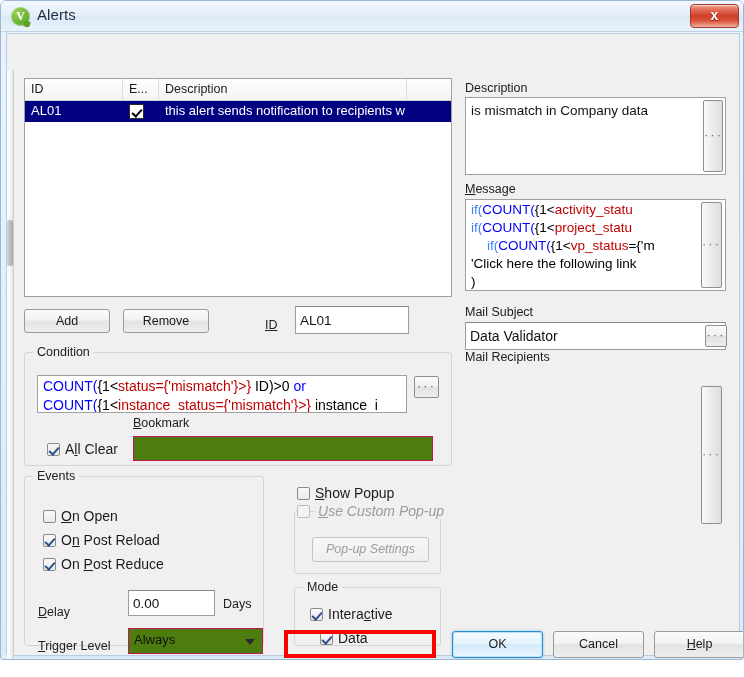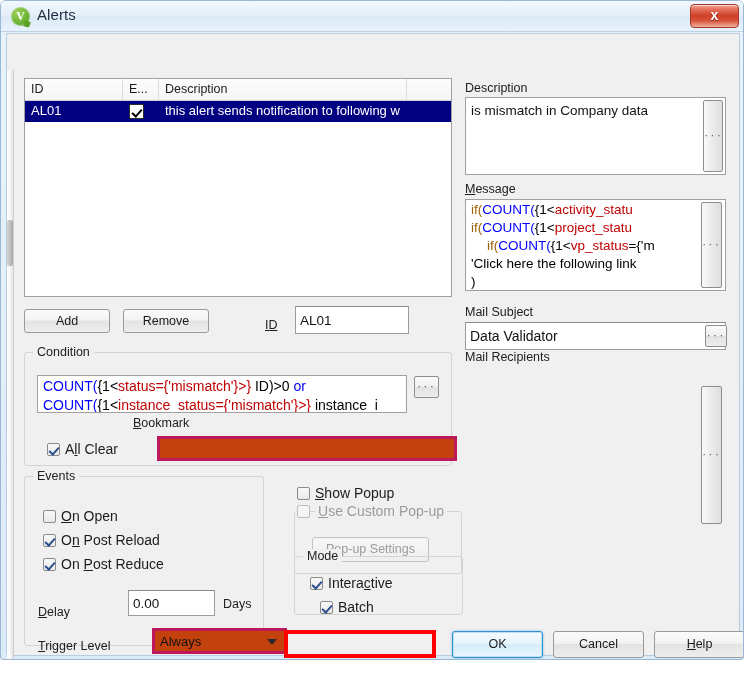--- a/index.html
+++ b/index.html
@@ -216,27 +216,26 @@
   }
   .cb.dis { border-color: #bdbdbd; background: #f4f4f4; }
   .cbl { position: absolute; font-size: 14px; color: #1c1c1c; white-space: nowrap; }
   .cbl.dis { color: #9b9b9b; }
   .cbl u { text-decoration: underline; }
 
   
   .combo {
     position: absolute;
     box-sizing: border-box;
-    background: #c2410c;
-    border: 3px solid #be185d;
+    background: #4d7c0f;
+    border: 1px solid #be185d;
     font-size: 13px; color: #111111;
     padding: 3px 22px 0 5px;
     overflow: hidden; white-space: nowrap;
     cursor: pointer;
-    margin-left: 24px;
   }
   .combo .arrow {
     position: absolute; right: 7px; top: 50%;
     margin-top: -2px;
     width: 0; height: 0;
     border-left: 5px solid transparent;
     border-right: 5px solid transparent;
     border-top: 6px solid #2a2a2a;
   }
 
@@ -293,21 +292,21 @@
     position: absolute; left: 4px; top: 2px;
     width: 4px; height: 8px;
     border: solid #000000;
     border-width: 0 2px 2px 0;
     transform: rotate(42deg);
   }
 
   
   .expr { font-family: "Liberation Sans", sans-serif; }
   .ex-fn   { color: #0000ff; }
-  .ex-kw   { color: #a16207; }
+  .ex-kw   { color: #3b82f6; }
   .ex-field{ color: #c00000; }
   .ex-plain{ color: #000000; }
 
   #cond-editor .l1, #cond-editor .l2 {
     position: absolute; left: 5px; right: 28px;
     font-size: 14px; white-space: nowrap; overflow: hidden;
   }
   #cond-editor .l1 { top: 2px; }
   #cond-editor .l2 { top: 21px; }
 
@@ -346,21 +345,21 @@
     <div id="listview">
       <div id="lv-head">
         <div class="lv-th" style="left:0;width:98px;">ID</div>
         <div class="lv-th" style="left:98px;width:36px;">E...</div>
         <div class="lv-th" style="left:134px;width:248px;">Description</div>
         <div class="lv-th" style="left:382px;width:44px;border-right:none;"></div>
       </div>
       <div id="lv-row">
         <div class="lv-td" style="left:0;width:98px;">AL01</div>
         <div id="row-checkbox"></div>
-        <div class="lv-td" style="left:134px;width:248px;">this alert sends notification to following w</div>
+        <div class="lv-td" style="left:134px;width:248px;">this alert sends notification to recipients w</div>
       </div>
     </div>
 
     <div class="btn" style="left:116px;top:275px;width:86px;height:24px;line-height:22px;">
       <span>Remove</span>
     </div>
     <div class="btn" style="left:17px;top:275px;width:86px;height:24px;line-height:22px;">
       <span>Add</span>
     </div>
     <div class="lbl" style="left:258px;top:284px;">
@@ -419,41 +418,41 @@
         <span>Always</span>
         <span class="arrow"></span>
       </div>
     </div>
 
     <div class="cb" style="left:290px;top:453px;"></div>
     <div class="cbl" style="left:308px;top:451px;">
       <u>S</u>how Popup
     </div>
 
-    <div class="groupbox" style="left:287px;top:477px;width:168px;height:63px;">
+    <div class="groupbox" style="left:287px;top:477px;width:147px;height:63px;font-style:italic;">
       <div class="cb dis" style="left:2px;top:-7px;"></div>
       <div class="cbl dis" style="left:20px;top:-9px;background:#f0f0f0;padding:0 3px;">
         <u>U</u>se Custom Pop-up
       </div>
       <div class="btn disabled" style="left:17px;top:25px;width:117px;height:25px;line-height:23px;">
         <span>Pop-up Settings</span>
       </div>
     </div>
 
-    <div class="groupbox" style="left:287px;top:522px;width:169px;height:59px;">
+    <div class="groupbox" style="left:287px;top:553px;width:147px;height:59px;">
       <div class="grouptitle">Mode</div>
 
       <div class="cb checked" style="left:15px;top:20px;"></div>
       <div class="cbl" style="left:33px;top:18px;">
         Intera<u>c</u>tive
       </div>
 
       <div class="cb checked" style="left:25px;top:44px;"></div>
       <div class="cbl" style="left:43px;top:42px;">
-        <span>Batch</span>
+        <span>Data</span>
       </div>
     </div>
     <div id="batch-highlight"></div>
 
     <div class="lbl" style="left:458px;top:47px;">Description</div>
     <div class="textarea" style="left:458px;top:63px;width:261px;height:78px;">
       <div class="inner">is mismatch in Company data</div>
     </div>
     <div class="vgrip" style="left:696px;top:66px;width:20px;height:72px;"></div>
 

